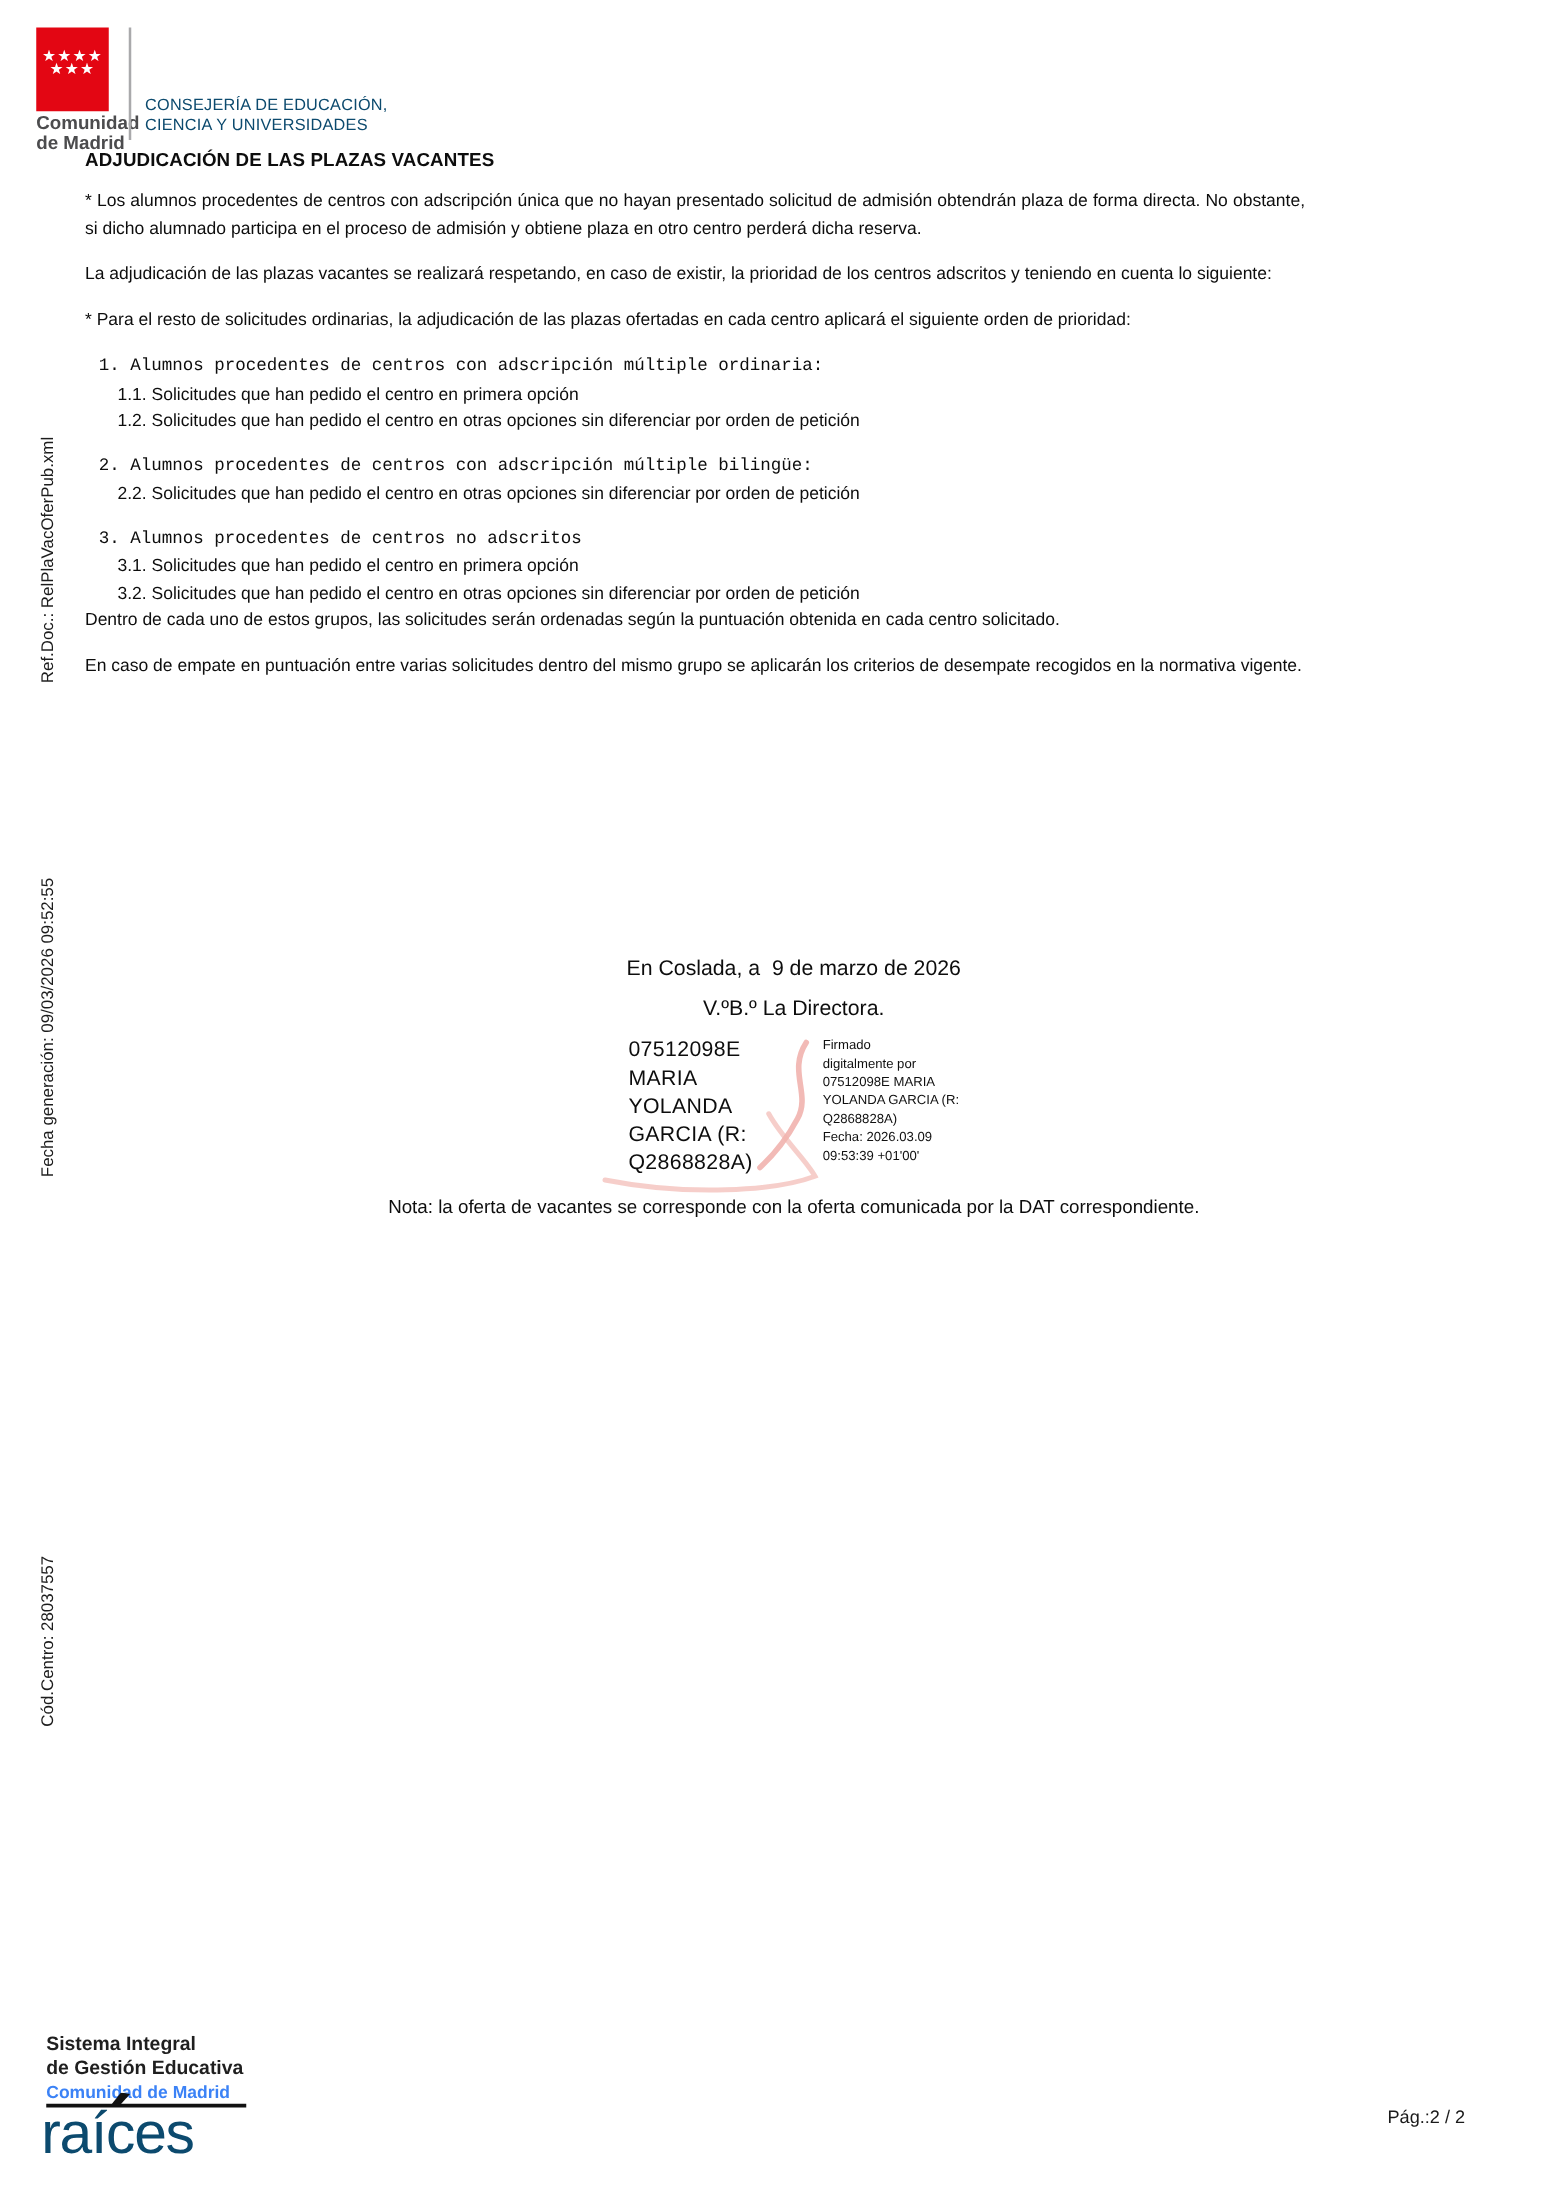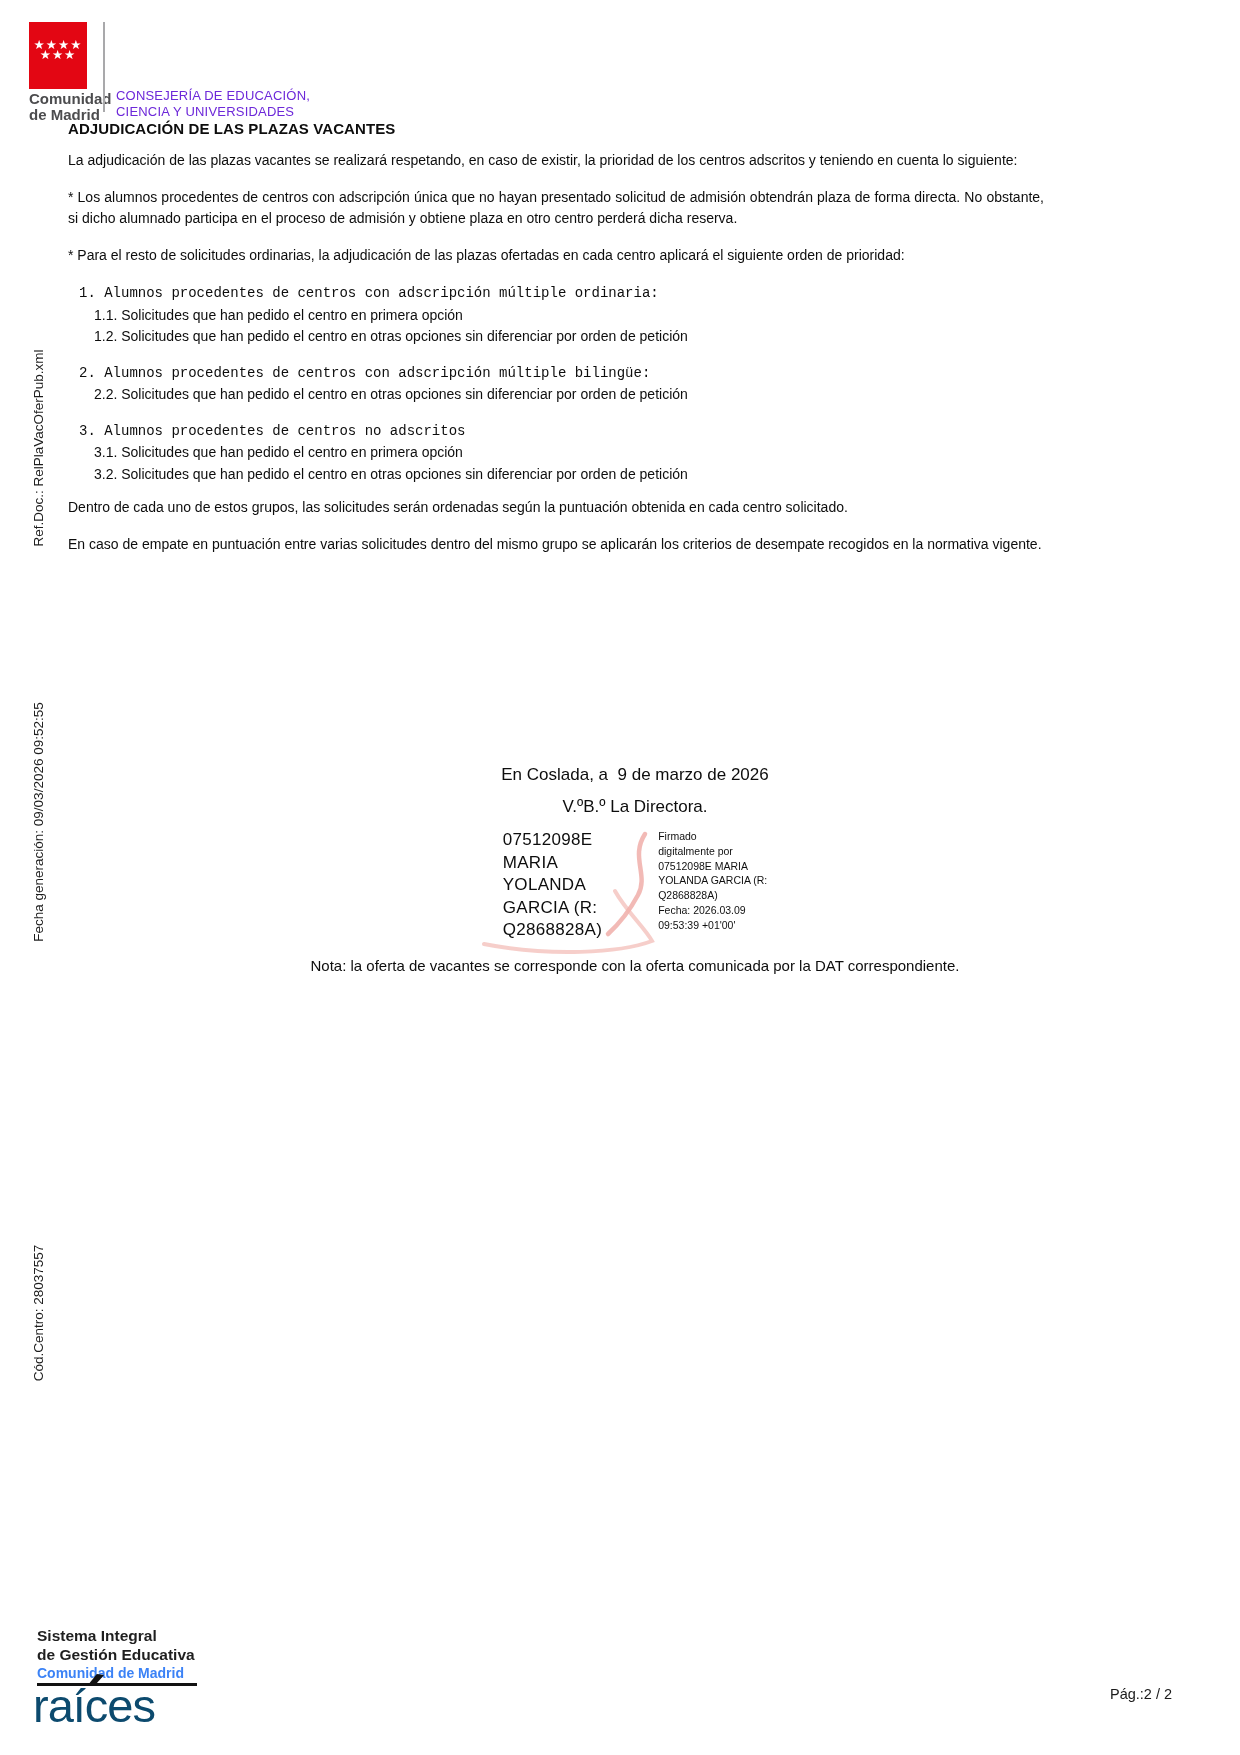--- a/index.html
+++ b/index.html
@@ -10,40 +10,40 @@
     font-family:"Liberation Sans", sans-serif; color:#0d0d0d;
   }
 
   
   .flag { position:absolute; left:29px; top:22px; width:58px; height:67px; background:#e30613; }
   .flag .stars { position:absolute; left:0; top:17px; width:100%; text-align:center; color:#ffffff; line-height:1; }
   .flag .row1 { font-size:12.5px; letter-spacing:1px; }
   .flag .row2 { font-size:12.5px; letter-spacing:1px; margin-top:-3px; }
   .region-name { position:absolute; left:29px; top:91px; font-weight:bold; font-size:15px; line-height:16px; color:#4c4c4e; }
   .header-divider { position:absolute; left:103px; top:22px; width:2px; height:90px; background:#a9a9ab; }
-  .department { position:absolute; left:116px; top:88px; font-size:13px; line-height:16px; color:#6d28d9; letter-spacing:.2px; }
+  .department { position:absolute; left:116px; top:76px; font-size:13px; line-height:16px; color:#0c4a6e; letter-spacing:.2px; }
 
   
   .vtext { position:absolute; left:38px; white-space:nowrap; font-size:13.5px; color:#1c1c1c;
            transform:translate(-50%,-50%) rotate(-90deg); }
   .vtext.ref   { top:448px; }
   .vtext.fecha { top:822px; }
   .vtext.cod   { top:1313px; }
 
   
   .doc { position:absolute; left:68px; top:120px; width:976px; font-size:14px; line-height:21.5px; }
   .doc-title { font-weight:bold; font-size:15px; line-height:18px; margin-bottom:12px; letter-spacing:.1px; }
   .para { text-align:justify; }
   .para.p1 { margin-bottom:15px; }
   .para.p2 { margin-bottom:15px; }
   .para.p3 { margin-bottom:17px; }
   .group { margin-bottom:15px; }
   .group-heading { padding-left:11px;font-family:Liberation Mono, monospace; }
   .group-item { padding-left:26px; }
-  .group.g3 { margin-bottom:12px; }
+  .group.g3 { margin-bottom:0; }
   .para.dentro { margin-bottom:15px; }
 
   
   .center-block { position:absolute; left:0; top:763px; width:1270px; text-align:center; }
   .date-line { font-size:17px; line-height:24px; white-space:pre-wrap; }
   .approval-line { font-size:17px; line-height:24px; margin-top:8px; }
   .sig-wrap { display:inline-flex; margin-top:10px; text-align:left; align-items:flex-start; }
   .sig-left { font-size:17px; line-height:22.5px; letter-spacing:.3px; position:relative; z-index:1; }
   .sig-swirl { width:42px; height:112px; margin:2px 4px 0 10px; overflow:visible; position:relative; z-index:0; }
   .sig-right { font-size:10.5px; line-height:14.8px; position:relative; z-index:1; color:#101010; }
@@ -79,22 +79,22 @@
     <div>CONSEJERÍA DE EDUCACIÓN,</div>
     <div>CIENCIA Y UNIVERSIDADES</div>
   </div>
 
   <div class="vtext ref">Ref.Doc.: RelPlaVacOferPub.xml</div>
   <div class="vtext fecha">Fecha generación: 09/03/2026 09:52:55</div>
   <div class="vtext cod">Cód.Centro: 28037557</div>
 
   <div class="doc">
     <div class="doc-title">ADJUDICACIÓN DE LAS PLAZAS VACANTES</div>
+    <div class="para p2">* Los alumnos procedentes de centros con adscripción única que no hayan presentado solicitud de admisión obtendrán plaza de forma directa. No obstante, si dicho alumnado participa en el proceso de admisión y obtiene plaza en otro centro perderá dicha reserva.</div>
     <div class="para p1">La adjudicación de las plazas vacantes se realizará respetando, en caso de existir, la prioridad de los centros adscritos y teniendo en cuenta lo siguiente:</div>
-    <div class="para p2">* Los alumnos procedentes de centros con adscripción única que no hayan presentado solicitud de admisión obtendrán plaza de forma directa. No obstante, si dicho alumnado participa en el proceso de admisión y obtiene plaza en otro centro perderá dicha reserva.</div>
     <div class="para p3">* Para el resto de solicitudes ordinarias, la adjudicación de las plazas ofertadas en cada centro aplicará el siguiente orden de prioridad:</div>
 
     <div class="group g1">
       <div class="group-heading">1. Alumnos procedentes de centros con adscripción múltiple ordinaria:</div>
       <div class="group-item">1.1. Solicitudes que han pedido el centro en primera opción</div>
       <div class="group-item">1.2. Solicitudes que han pedido el centro en otras opciones sin diferenciar por orden de petición</div>
     </div>
     <div class="group g2">
       <div class="group-heading">2. Alumnos procedentes de centros con adscripción múltiple bilingüe:</div>
       <div class="group-item">2.2. Solicitudes que han pedido el centro en otras opciones sin diferenciar por orden de petición</div>

